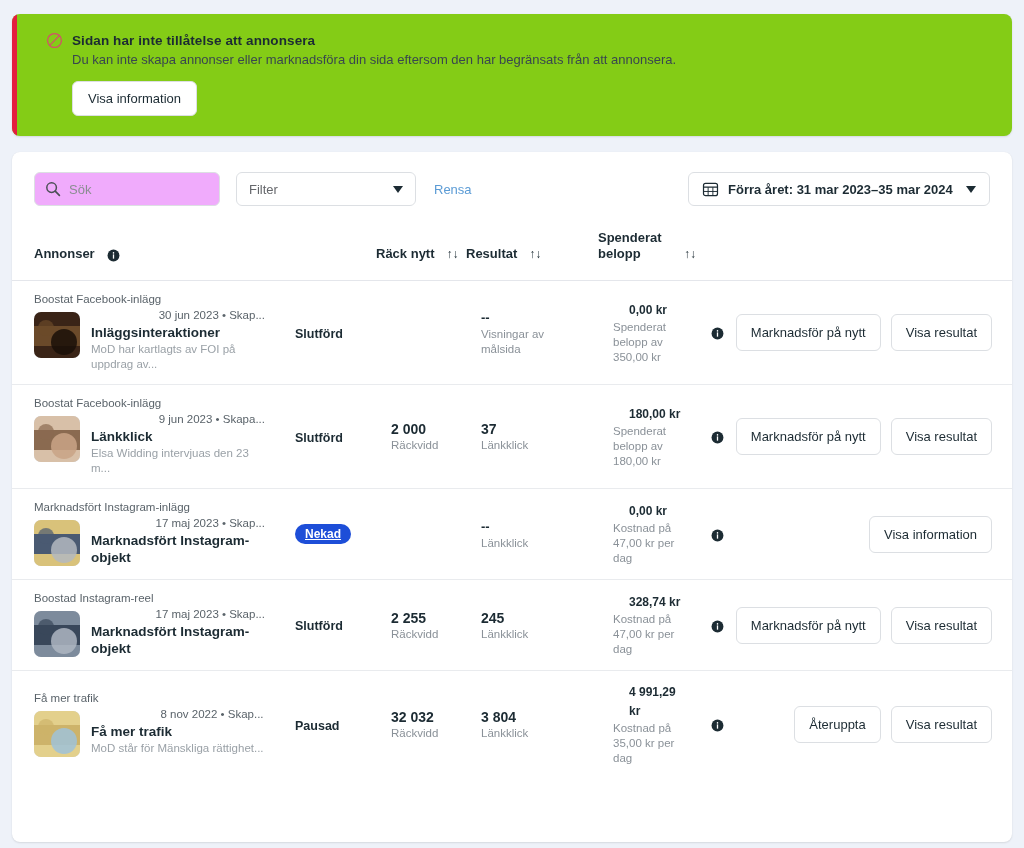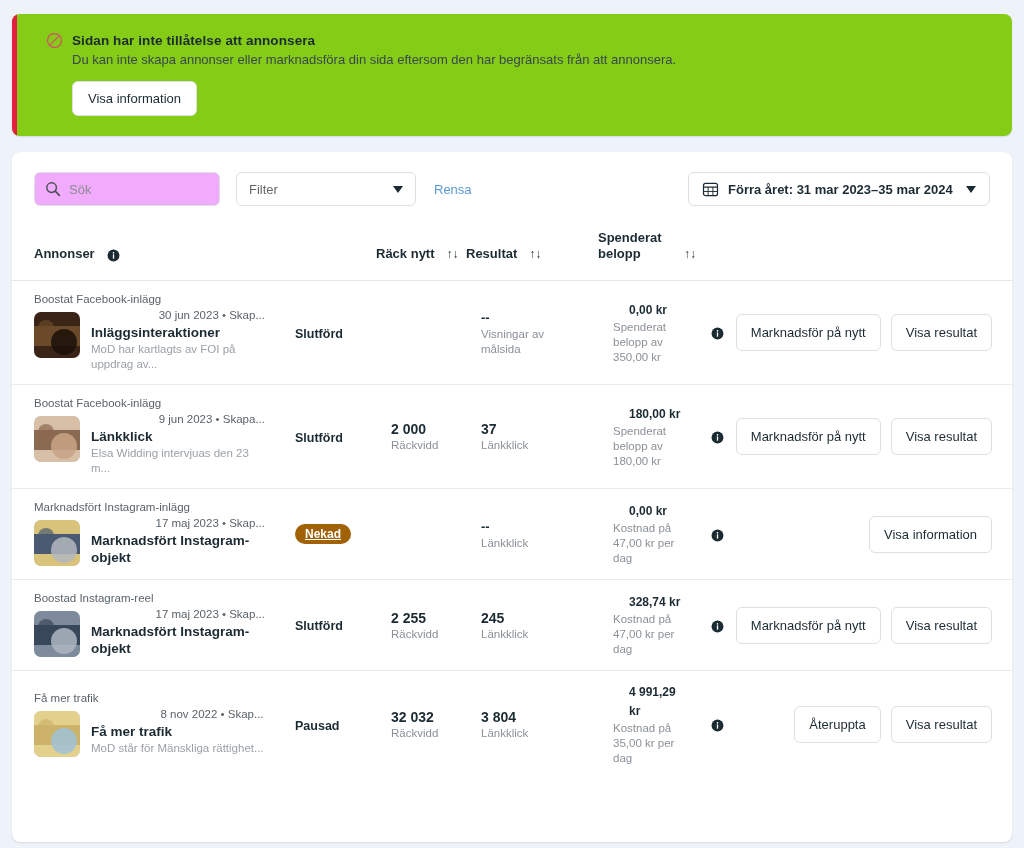--- a/index.html
+++ b/index.html
@@ -140,21 +140,21 @@
     background: #cbd2d9; overflow: hidden; margin-top: 4px;
   }
   .thumb svg { display: block; }
   .ad-text { min-width: 0; }
   .ad-date { font-size: 11.5px; color: #5a636a; line-height: 15px; text-align: right; }
   .ad-title { font-size: 13.5px; font-weight: bold; color: #1c2b33; line-height: 17px; margin: 1px 0 1px 0; }
   .ad-desc { font-size: 11.5px; color: #9aa1a7; line-height: 15px; }
 
   .status { font-size: 12.5px; font-weight: bold; color: #1c2b33; }
   .status.pill {
-    display: inline-block; background: #a16207; color: #fff;
+    display: inline-block; background: #1d4ed8; color: #fff;
     border-radius: 999px; padding: 3px 10px; font-size: 12px; text-decoration: underline;
   }
 
   .metric-val { font-size: 14px; font-weight: bold; color: #1c2b33; line-height: 18px; }
   .metric-val.dash { font-size: 13px; }
   .metric-lbl { font-size: 11.5px; color: #8a9198; line-height: 15px; }
   .spend-val { font-size: 12px; font-weight: bold; color: #1c2b33; line-height: 19px; margin-left: 16px; }
   .spend-lbl { font-size: 11.5px; color: #8a9198; line-height: 15px; }
 
   .act-cell { position: relative; padding-right: 22px !important; }

